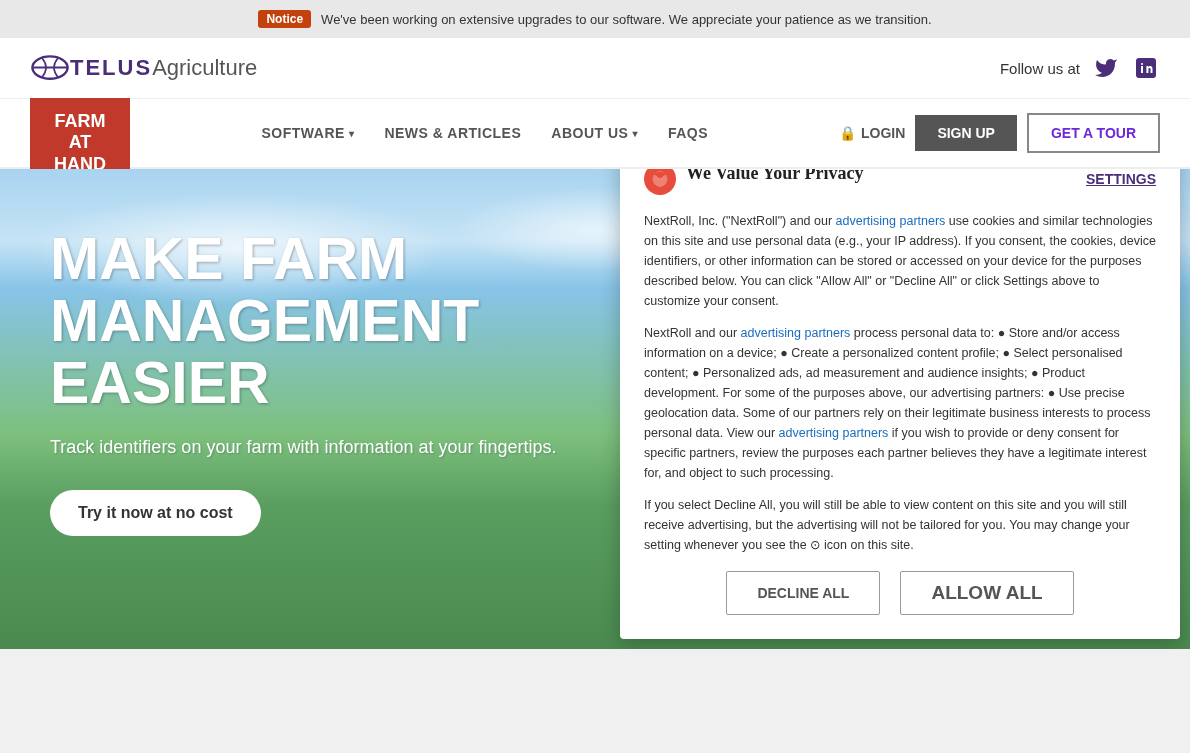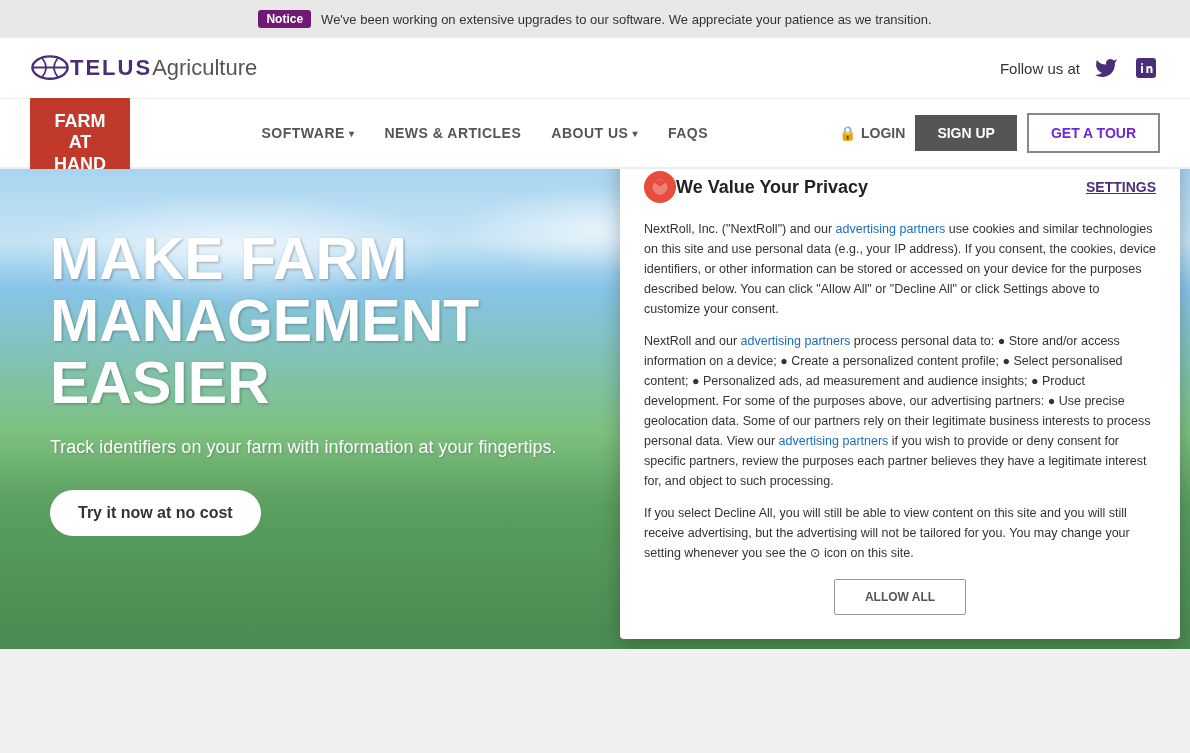--- a/index.html
+++ b/index.html
@@ -10,21 +10,21 @@
       background: #e8e8e8;
       padding: 10px 20px;
       display: flex;
       align-items: center;
       justify-content: center;
       gap: 10px;
       font-size: 13px;
       color: #333;
     }
     .notice-badge {
-      background: #701a75;
+      background: #c2410c;
       color: white;
       padding: 2px 8px;
       border-radius: 3px;
       font-size: 12px;
       font-weight: bold;
     }
 
     
     .header {
       background: white;
@@ -284,21 +284,22 @@
       padding: 24px;
     }
     .privacy-modal-header {
       display: flex;
       align-items: center;
       justify-content: space-between;
       margin-bottom: 16px;
     }
     .privacy-modal-title-row {
       display: flex;
-      align-items: center;
+      gap: 10px;
+      font-family: Liberation Serif, serif;
     }
     .privacy-icon {
       width: 32px;
       height: 32px;
       background: #e74c3c;
       border-radius: 50%;
       display: flex;
       align-items: center;
       justify-content: center;
       color: white;
@@ -340,21 +341,21 @@
       font-size: 14px;
       font-weight: 600;
       cursor: pointer;
       border-radius: 2px;
     }
     .allow-btn {
       padding: 10px 30px;
       border: 1px solid #999;
       background: white;
       color: #555;
-      font-size: 12px;
+      font-size: 19px;
       font-weight: 600;
       cursor: pointer;
       border-radius: 2px;
     }
 
     
     .watermark {
       position: absolute;
       bottom: 60px;
       right: 80px;
@@ -492,18 +493,19 @@
     <div class="privacy-body">
       NextRoll, Inc. ("NextRoll") and our <a class="privacy-link">advertising partners</a> use cookies and similar technologies on this site and use personal data (e.g., your IP address). If you consent, the cookies, device identifiers, or other information can be stored or accessed on your device for the purposes described below. You can click "Allow All" or "Decline All" or click Settings above to customize your consent.
     </div>
     <div class="privacy-body">
       NextRoll and our <a class="privacy-link">advertising partners</a> process personal data to: ● Store and/or access information on a device; ● Create a personalized content profile; ● Select personalised content; ● Personalized ads, ad measurement and audience insights; ● Product development. For some of the purposes above, our advertising partners: ● Use precise geolocation data. Some of our partners rely on their legitimate business interests to process personal data. View our <a class="privacy-link">advertising partners</a> if you wish to provide or deny consent for specific partners, review the purposes each partner believes they have a legitimate interest for, and object to such processing.
     </div>
     <div class="privacy-body">
       If you select Decline All, you will still be able to view content on this site and you will still receive advertising, but the advertising will not be tailored for you. You may change your setting whenever you see the ⊙ icon on this site.
     </div>
     <div class="privacy-footer">
+      <button class="decline-btn">DECLINE ALL</button>
       <button class="allow-btn">ALLOW ALL</button>
     </div>
   </div>
 
   <div class="watermark">Revain</div>
 </div>
 
 </body></html>

